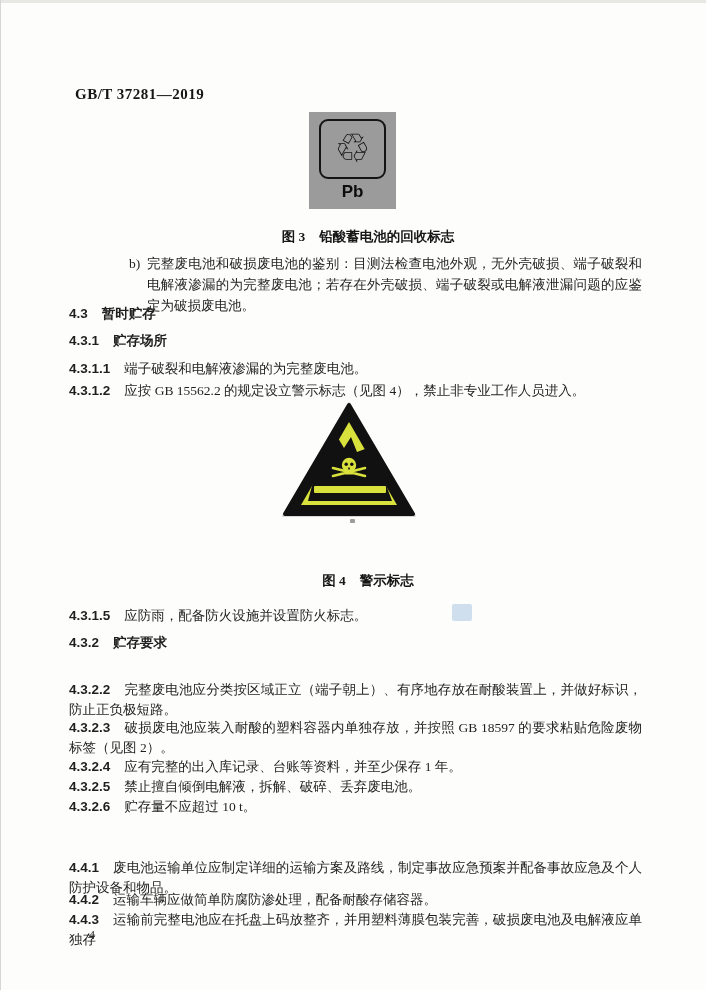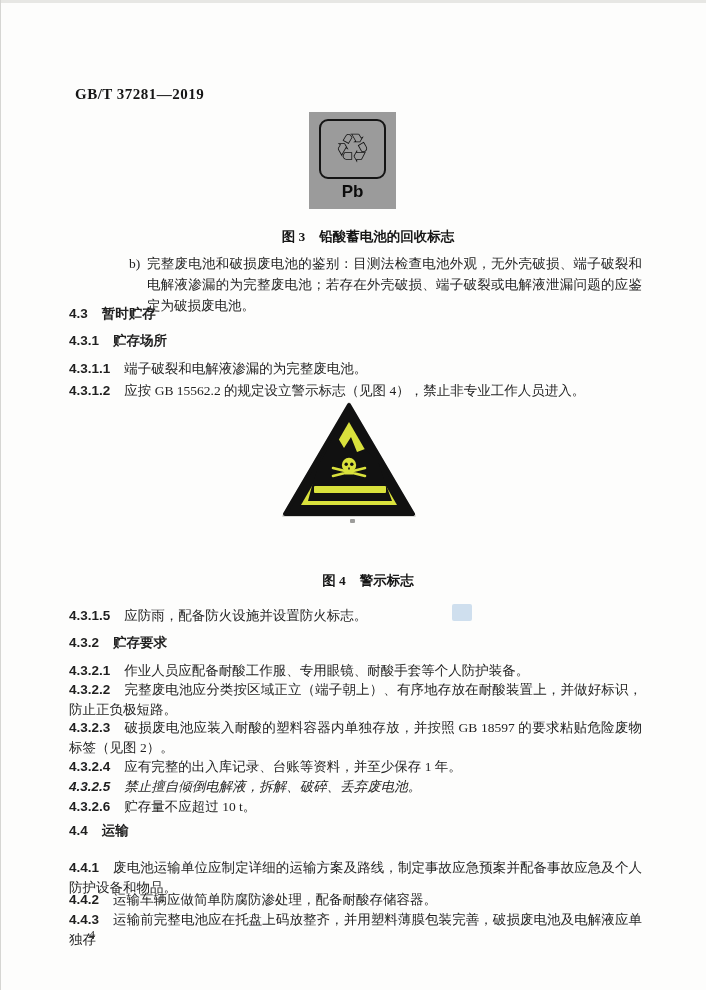--- a/index.html
+++ b/index.html
@@ -71,21 +71,21 @@
   .clause .cnum{
     font-family:"Liberation Sans", sans-serif;
     font-weight:bold;margin-right:14px;white-space:nowrap;
   }
   .clause.heading .ctext{font-weight:bold;font-family:"Liberation Sans", sans-serif;}
   .t-h43{top:304px;}  .t-h431{top:331px;}
   .t-c4311{top:359px;} .t-c4312{top:381px;}
   .t-c4313{top:566px;} .t-c4314{top:586px;} .t-c4315{top:606px;}
   .t-h432{top:633px;}
   .t-c4321{top:661px;} .t-c4322{top:680px;} .t-c4323{top:718px;}
-  .t-c4324{top:757px;} .t-c4325{top:777px;font-style:italic;} .t-c4326{top:797px;}
+  .t-c4324{top:757px;} .t-c4325{top:777px;} .t-c4326{top:797px;}
   .t-h44{top:821px;}
   .t-c441{top:858px;} .t-c442{top:890px;} .t-c443{top:910px;}
 
   
   .fig4-wrap{position:absolute;left:281px;top:402px;width:136px;height:118px;}
   .fig4-dot{
     position:absolute;left:350px;top:519px;width:5px;height:4px;
     background:#9d9d9b;border-radius:1px;
   }
 
@@ -169,42 +169,36 @@
 
   <div class="clause t-c4315">
     <span class="cnum">4.3.1.5</span><span class="ctext">应防雨，配备防火设施并设置防火标志。</span>
   </div>
 
   <div class="watermark"></div>
 
   <div class="clause heading t-h432">
     <span class="cnum">4.3.2</span><span class="ctext">贮存要求</span>
   </div>
-  <div class="clause t-c4321">
-    <span class="cnum">4.3.2.1</span><span class="ctext">作业人员应配备耐酸工作服、专用眼镜、耐酸手套等个人防护装备。</span>
-  </div>
   <div class="clause t-c4322">
     <span class="cnum">4.3.2.2</span><span class="ctext">完整废电池应分类按区域正立（端子朝上）、有序地存放在耐酸装置上，并做好标识，防止正负极短路。</span>
   </div>
   <div class="clause t-c4323">
     <span class="cnum">4.3.2.3</span><span class="ctext">破损废电池应装入耐酸的塑料容器内单独存放，并按照 GB 18597 的要求粘贴危险废物标签（见图 2）。</span>
   </div>
   <div class="clause t-c4324">
     <span class="cnum">4.3.2.4</span><span class="ctext">应有完整的出入库记录、台账等资料，并至少保存 1 年。</span>
   </div>
   <div class="clause t-c4325">
     <span class="cnum">4.3.2.5</span><span class="ctext">禁止擅自倾倒电解液，拆解、破碎、丢弃废电池。</span>
   </div>
   <div class="clause t-c4326">
     <span class="cnum">4.3.2.6</span><span class="ctext">贮存量不应超过 10 t。</span>
   </div>
 
-  <div class="clause heading t-h44">
-    <span class="cnum">4.4</span><span class="ctext">运输</span>
-  </div>
   <div class="clause t-c441">
     <span class="cnum">4.4.1</span><span class="ctext">废电池运输单位应制定详细的运输方案及路线，制定事故应急预案并配备事故应急及个人防护设备和物品。</span>
   </div>
   <div class="clause t-c442">
     <span class="cnum">4.4.2</span><span class="ctext">运输车辆应做简单防腐防渗处理，配备耐酸存储容器。</span>
   </div>
   <div class="clause t-c443">
     <span class="cnum">4.4.3</span><span class="ctext">运输前完整电池应在托盘上码放整齐，并用塑料薄膜包装完善，破损废电池及电解液应单独存</span>
   </div>
 

